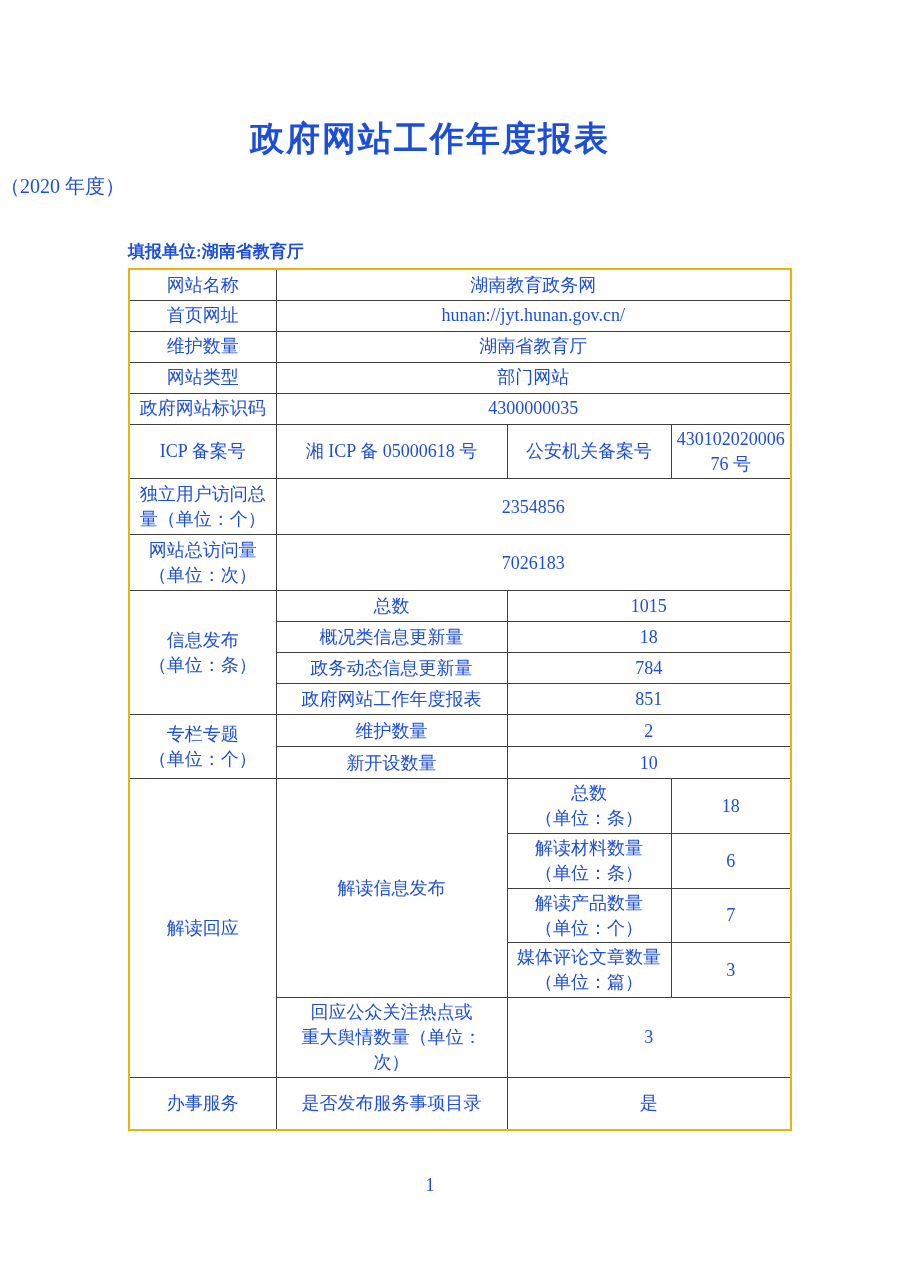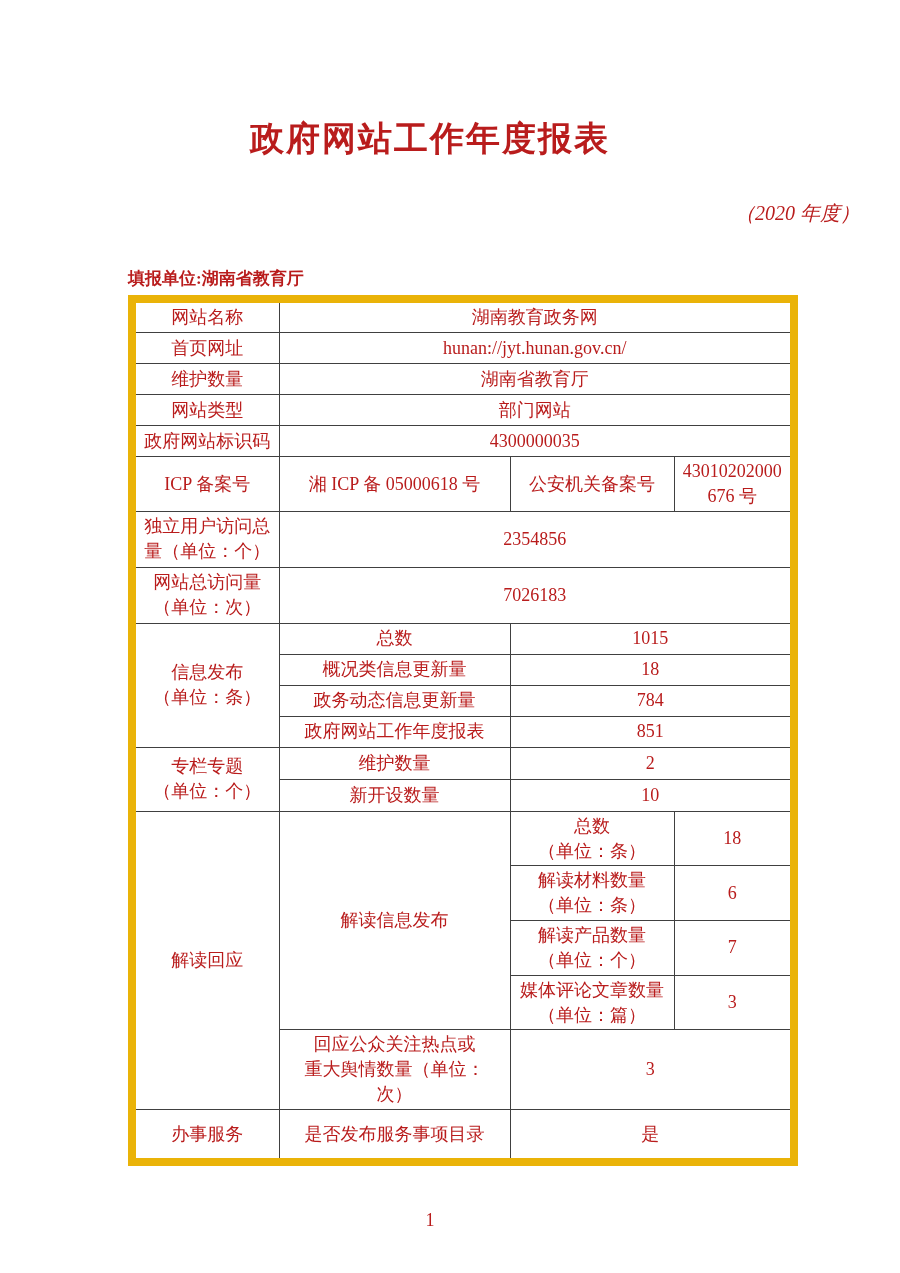--- a/index.html
+++ b/index.html
@@ -1,53 +1,52 @@
 <!DOCTYPE html>
 <html><head>
 <meta charset="utf-8">
 <style>
   html, body { margin: 0; padding: 0; background: #ffffff; }
   .doc {
     width: 860px;
     height: 1273px;
     background: #ffffff;
-    color: #b91c1c;
+    color: #1d4ed8;
     font-family: "Liberation Serif", "DejaVu Serif", serif;
     overflow: hidden;
     position: relative;
   }
   .title {
     padding-top: 116px;
     text-align: center;
     font-family: "Liberation Sans", "DejaVu Sans", sans-serif;
     font-size: 34px;
     font-weight: bold;
     letter-spacing: 2px;
     line-height: 1.3;
   }
   .subtitle {
-    margin-top: 41px;
-    text-align: right;
+    margin-top: 14px;
+    text-align: left;
     font-size: 20px;
     line-height: 1.2;
-    font-style: italic;
   }
   .unit {
     margin: 43px 0 0 128px;
     font-size: 17px;
     font-weight: bold;
     line-height: 1.3;
   }
   table.report {
     margin-left: 128px;
     margin-top: 5px;
     border-collapse: collapse;
     table-layout: fixed;
     width: 662px;
-    border: 8px solid #eab308;
+    border: 2px solid #eab308;
   }
   table.report td {
     border: 1px solid #404040;
     text-align: center;
     vertical-align: middle;
     font-size: 18px;
     line-height: 1.38;
     padding: 2px 4px;
     white-space: pre-line;
     overflow: hidden;

